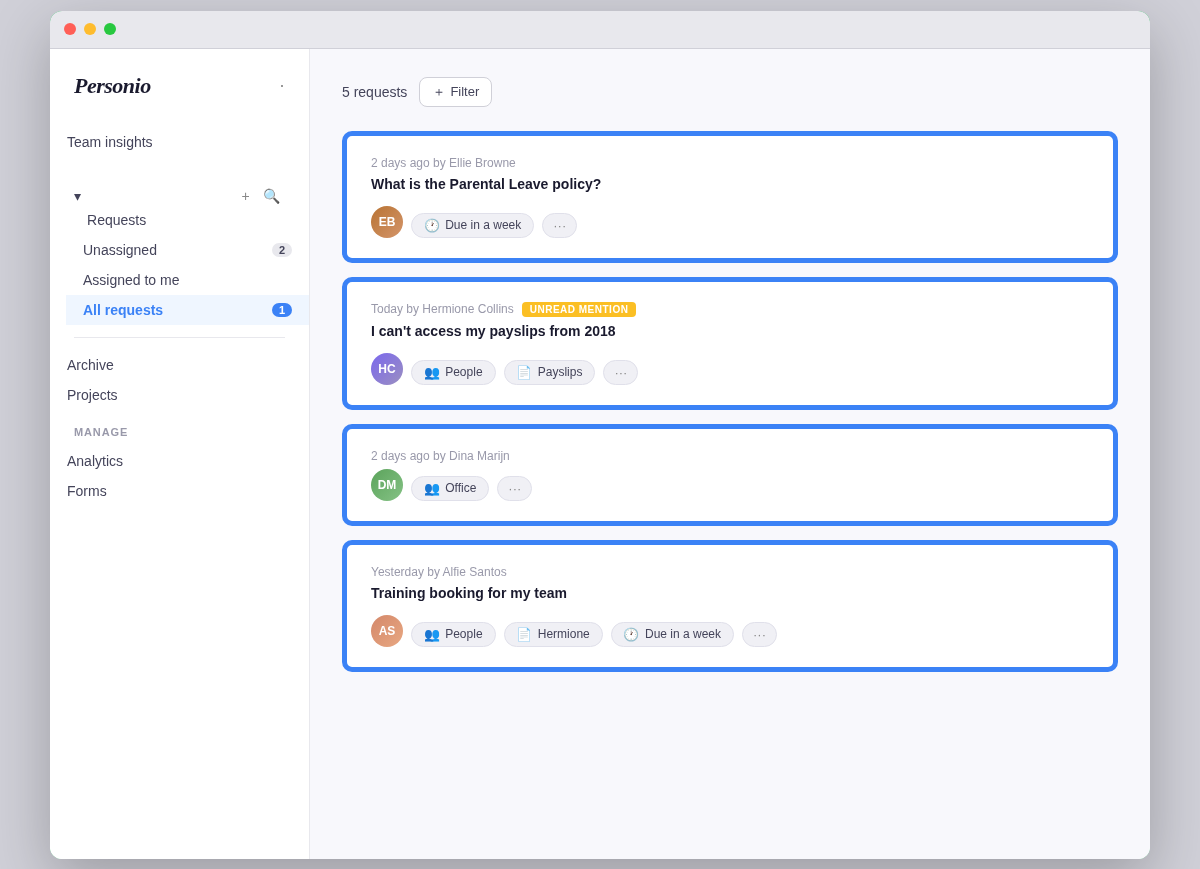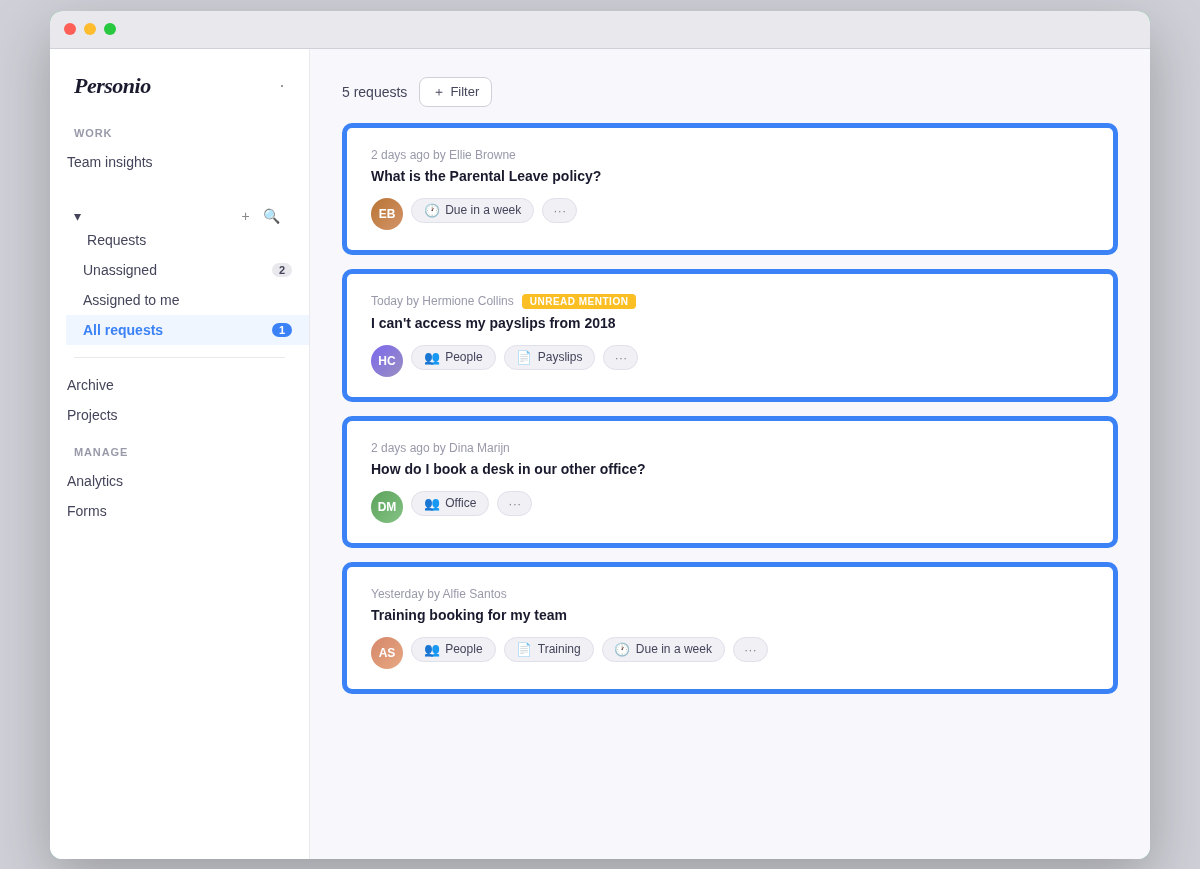--- a/index.html
+++ b/index.html
@@ -156,21 +156,21 @@
       flex: 1;
       background: #f8f8fc;
       padding: 28px 32px;
       overflow-y: auto;
     }
 
     .toolbar {
       display: flex;
       align-items: center;
       gap: 12px;
-      margin-bottom: 16px;
+      margin-bottom: 24px;
     }
 
     .requests-count {
       font-size: 14px;
       color: #44445a;
     }
 
     .filter-btn {
       display: flex;
       align-items: center;
@@ -215,21 +215,21 @@
 
     .card-title {
       font-size: 14px;
       font-weight: 600;
       color: #1a1a2e;
       margin-bottom: 14px;
     }
 
     .card-tags {
       display: flex;
-      align-items: flex-start;
+      align-items: flex-end;
       gap: 8px;
       flex-wrap: wrap;
     }
 
     .avatar {
       width: 32px;
       height: 32px;
       border-radius: 50%;
       object-fit: cover;
       background: #c8d0e0;
@@ -288,21 +288,20 @@
   </div>
 
   <div class="app-body">
 
     <div class="sidebar">
       <div class="logo-area">
         <span class="logo-text">Personio</span>
         <span class="logo-dot">·</span>
       </div>
 
-      <div class="section-label">WORK</div>
 
       <div class="nav-item">
         <span>Team insights</span>
       </div>
 
       <div class="requests-header">
         <span class="chevron">▾</span>
         <span class="label">Requests</span>
         <span class="icon-btn">+</span>
         <span class="icon-btn">🔍</span>
@@ -384,21 +383,20 @@
             <span>Payslips</span>
           </div>
           <div class="more-btn">···</div>
         </div>
       </div>
 
       <div class="card">
         <div class="card-meta">
           <span>2 days ago by Dina Marijn</span>
         </div>
-        <div class="card-title">How do I book a desk in our other office?</div>
         <div class="card-tags">
           <div class="avatar avatar-dm">DM</div>
           <div class="tag">
             <span class="tag-icon">👥</span>
             <span>Office</span>
           </div>
           <div class="more-btn">···</div>
         </div>
       </div>
 
@@ -408,21 +406,21 @@
         </div>
         <div class="card-title">Training booking for my team</div>
         <div class="card-tags">
           <div class="avatar avatar-as">AS</div>
           <div class="tag">
             <span class="tag-icon">👥</span>
             <span>People</span>
           </div>
           <div class="tag">
             <span class="tag-icon">📄</span>
-            <span>Training</span>
+            <span>Hermione</span>
           </div>
           <div class="tag">
             <span class="tag-icon">🕐</span>
             <span>Due in a week</span>
           </div>
           <div class="more-btn">···</div>
         </div>
       </div>
 
     </div>

